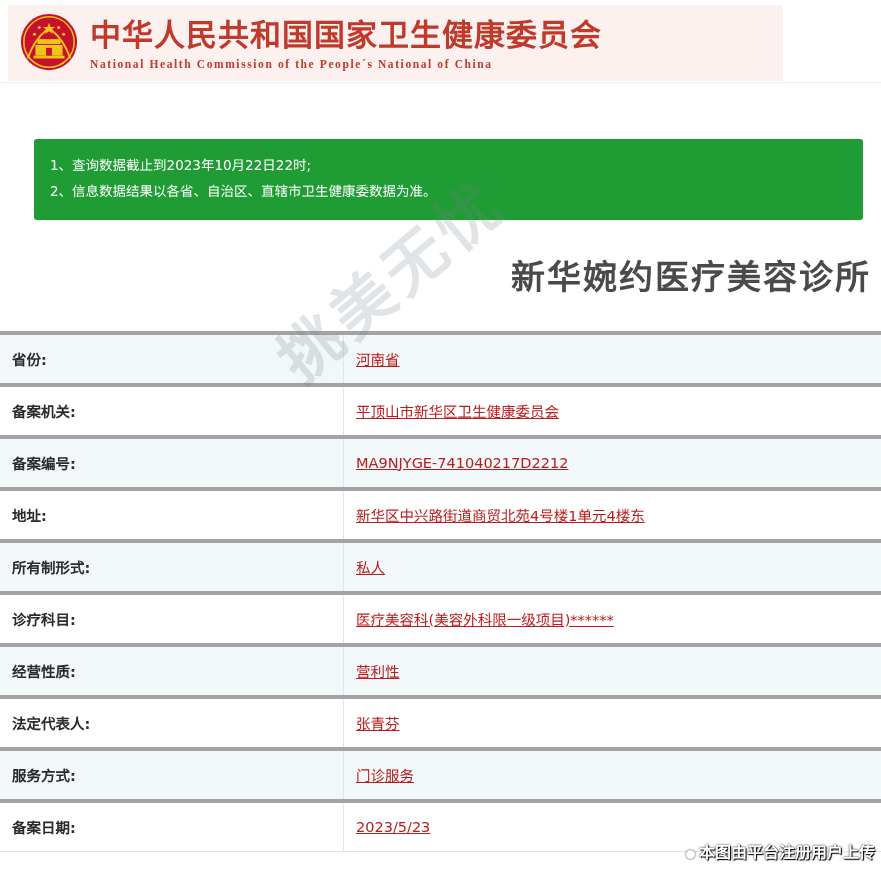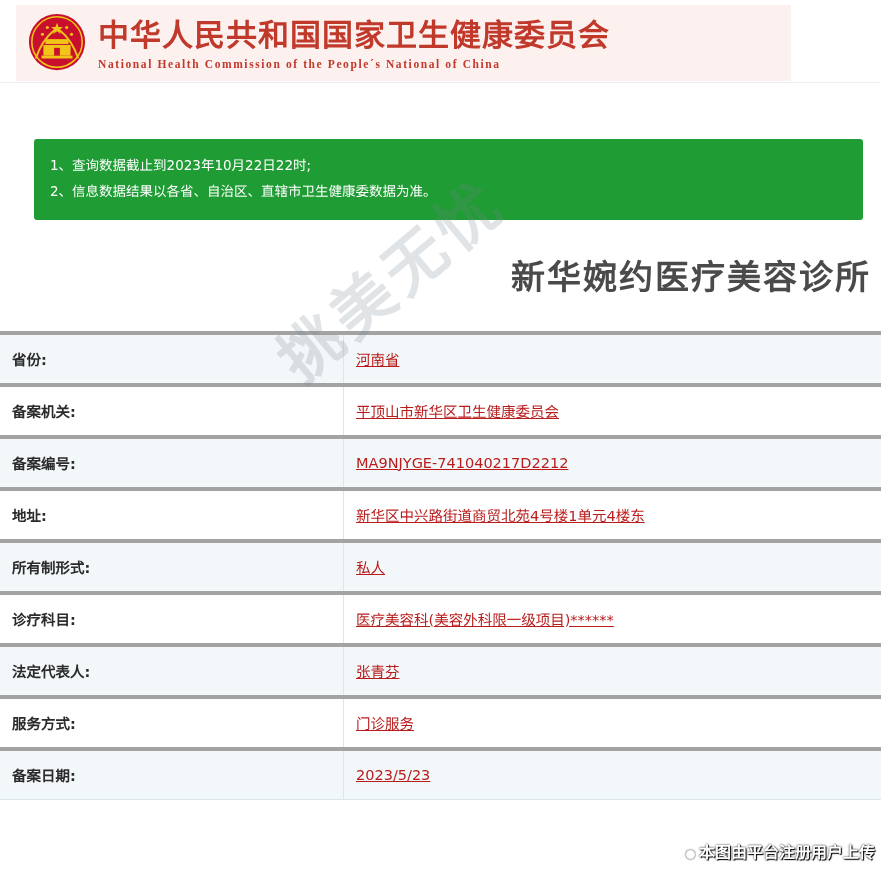--- a/index.html
+++ b/index.html
@@ -18,21 +18,21 @@
 
   
   .header {
     position: relative;
     height: 82px;
     background: #ffffff;
     border-bottom: 1px solid #eee;
   }
   .header-inner {
     position: absolute;
-    left: 16px; top: 5px;
+    left: 8px; top: 5px;
     width: 775px;
     height: 76px;
     background: #fdf1ef;
     display: flex;
     align-items: center;
   }
   .emblem {
     width: 62px;
     height: 62px;
     margin-left: 10px;
@@ -225,20 +225,24 @@
       </tr>
       <tr>
         <td class="label">所有制形式:</td>
         <td class="value">私人</td>
       </tr>
       <tr>
         <td class="label">诊疗科目:</td>
         <td class="value">医疗美容科(美容外科限一级项目)******</td>
       </tr>
       <tr>
+        <td class="label">经营性质:</td>
+        <td class="value">营利性</td>
+      </tr>
+      <tr>
         <td class="label">法定代表人:</td>
         <td class="value">张青芬</td>
       </tr>
       <tr>
         <td class="label">服务方式:</td>
         <td class="value">门诊服务</td>
       </tr>
       <tr>
         <td class="label">备案日期:</td>
         <td class="value">2023/5/23</td>

